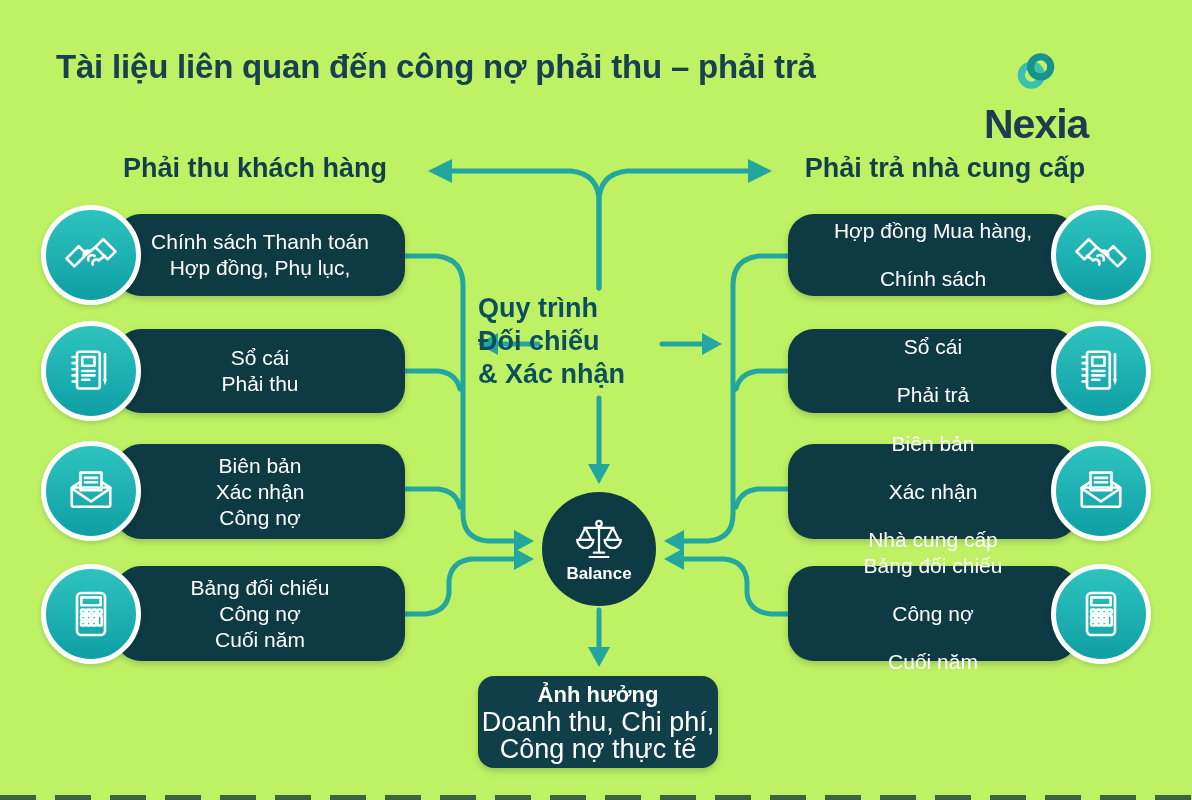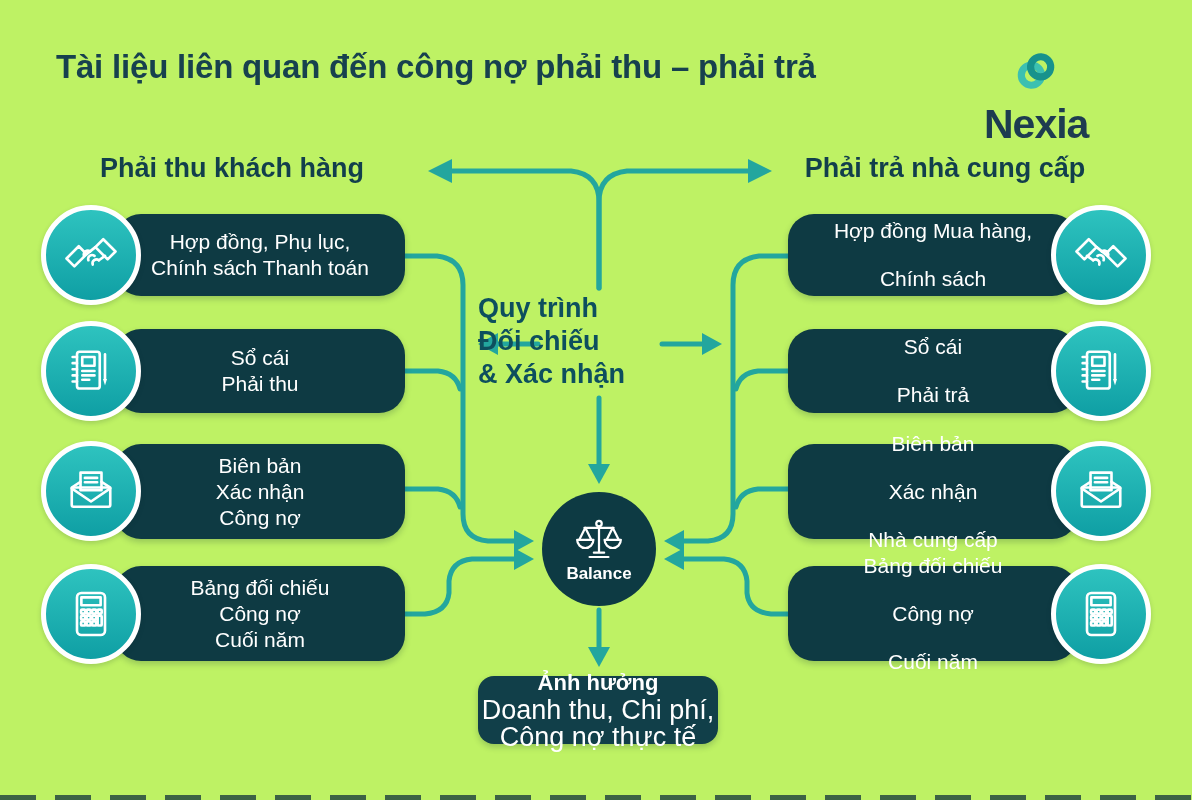--- a/index.html
+++ b/index.html
@@ -14,21 +14,21 @@
     position:absolute; left:56px; top:48px;
     font-size:33px; font-weight:600; color:#17414e; letter-spacing:-0.2px;
   }
   .logo { position:absolute; left:984px; top:48px; display:flex; align-items:center; gap:7px;flex-direction:column; }
   .logo-text { font-size:41px; font-weight:800; color:#1d3c50; letter-spacing:-1px; }
   
   .col-header {
     position:absolute; top:153px; width:310px; text-align:center;
     font-size:27px; font-weight:700; color:#123f4c;
   }
-  .col-header.left  { left:77px; }
+  .col-header.left  { left:100px; }
   .col-header.right { left:790px; }
   
   #connectors { position:absolute; left:0; top:0; z-index:1; }
   #connectors path { fill:none; stroke:#23a69e; stroke-width:5; stroke-linecap:round; }
   #connectors polygon { fill:#23a69e; stroke:none; }
   
   .doc-box {
     position:absolute; width:290px; border-radius:26px;
     background:#0e3a43; z-index:2;
     display:flex; flex-direction:column; justify-content:center; align-items:center;
@@ -58,21 +58,21 @@
   .balance {
     position:absolute; left:542px; top:492px; width:114px; height:114px;
     border-radius:50%; background:#0d3a43; z-index:2;
     display:flex; flex-direction:column; align-items:center; justify-content:center;
   }
   .balance svg { width:56px; height:48px; }
   .balance svg * { stroke:#ffffff; fill:none; stroke-width:2.6; stroke-linecap:round; stroke-linejoin:round; }
   .balance-label { color:#ffffff; font-size:17px; font-weight:700; margin-top:1px; }
   
   .impact {
-    position:absolute; left:478px; top:676px; width:240px; height:68px;
+    position:absolute; left:478px; top:676px; width:240px; height:92px;
     border-radius:16px; background:#113f49; z-index:2;
     display:flex; flex-direction:column; align-items:center; justify-content:center;
     box-shadow:0 3px 6px rgba(10,40,45,.22);
   }
   .impact-title { color:#fff; font-size:22px; font-weight:700; line-height:28px; }
   .impact-line  { color:#fff; font-size:27px; line-height:27px; }
   
   .bottom-strip {
     position:absolute; left:0; bottom:0; width:100%; height:5px; opacity:.75;
     background:repeating-linear-gradient(90deg,#11323a 0 36px,transparent 36px 55px);
@@ -145,22 +145,22 @@
       <polygon points="664,559 684,548 684,570"></polygon>
     </g>
 
     <g>
       <path d="M599 610 V649"></path>
       <polygon points="599,667 588,647 610,647"></polygon>
     </g>
   </svg>
 
   <div class="doc-box left" style="top:214px;height:82px">
+    <div class="box-line">Chính sách Thanh toán</div>
     <div class="box-line">Hợp đồng, Phụ lục,</div>
-    <div class="box-line">Chính sách Thanh toán</div>
   </div>
   <div class="doc-box left" style="top:329px;height:84px">
     <div class="box-line">Sổ cái</div>
     <div class="box-line">Phải thu</div>
   </div>
   <div class="doc-box left" style="top:444px;height:95px">
     <div class="box-line">Biên bản</div>
     <div class="box-line">Xác nhận</div>
     <div class="box-line">Công nợ</div>
   </div>

